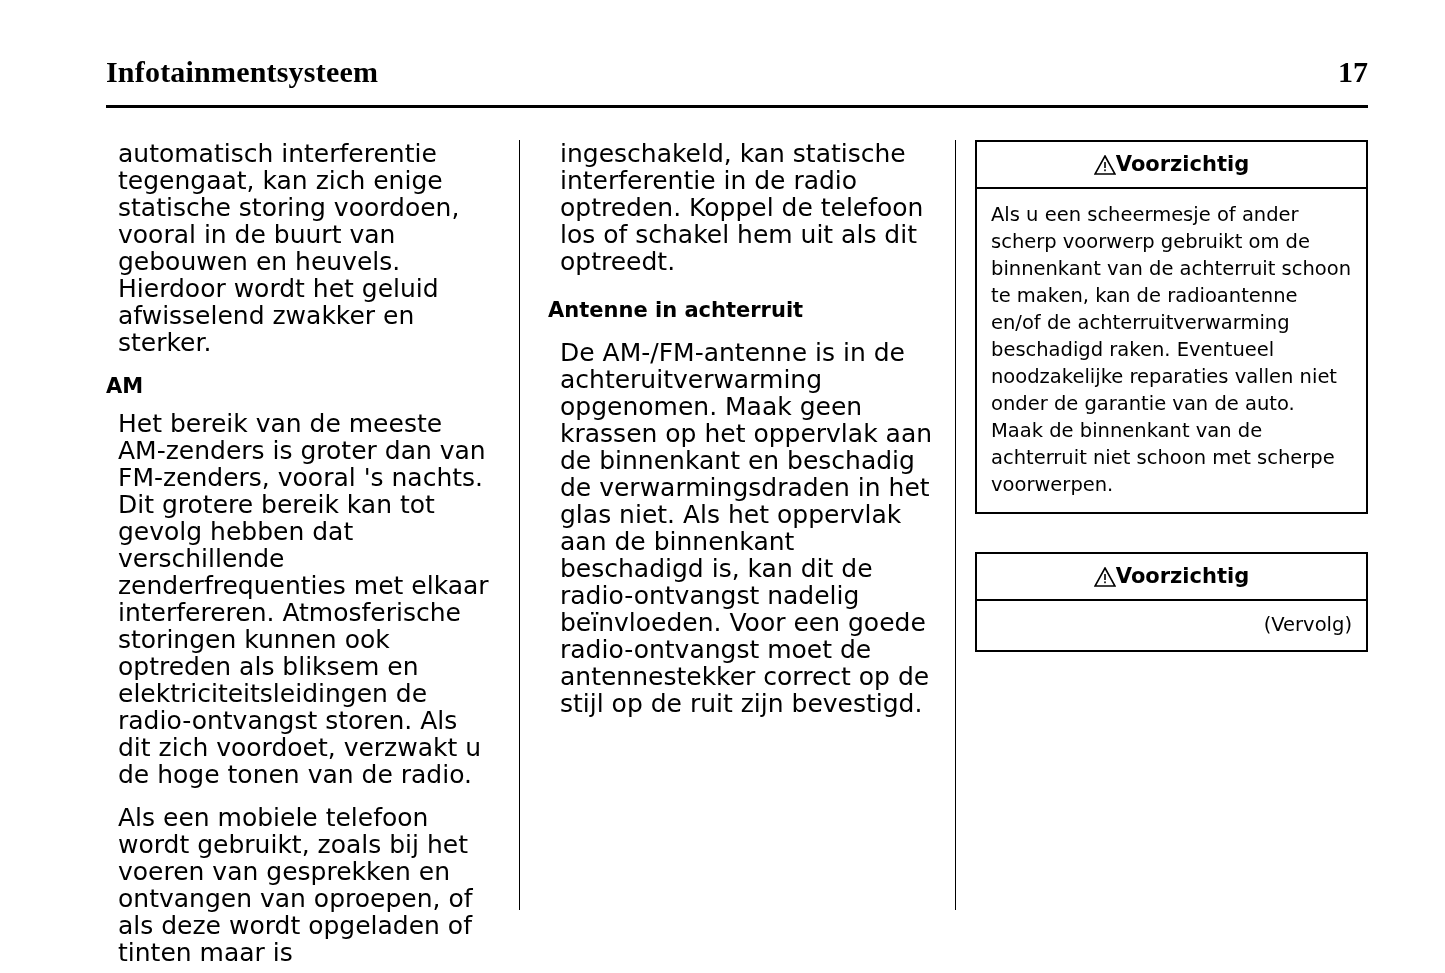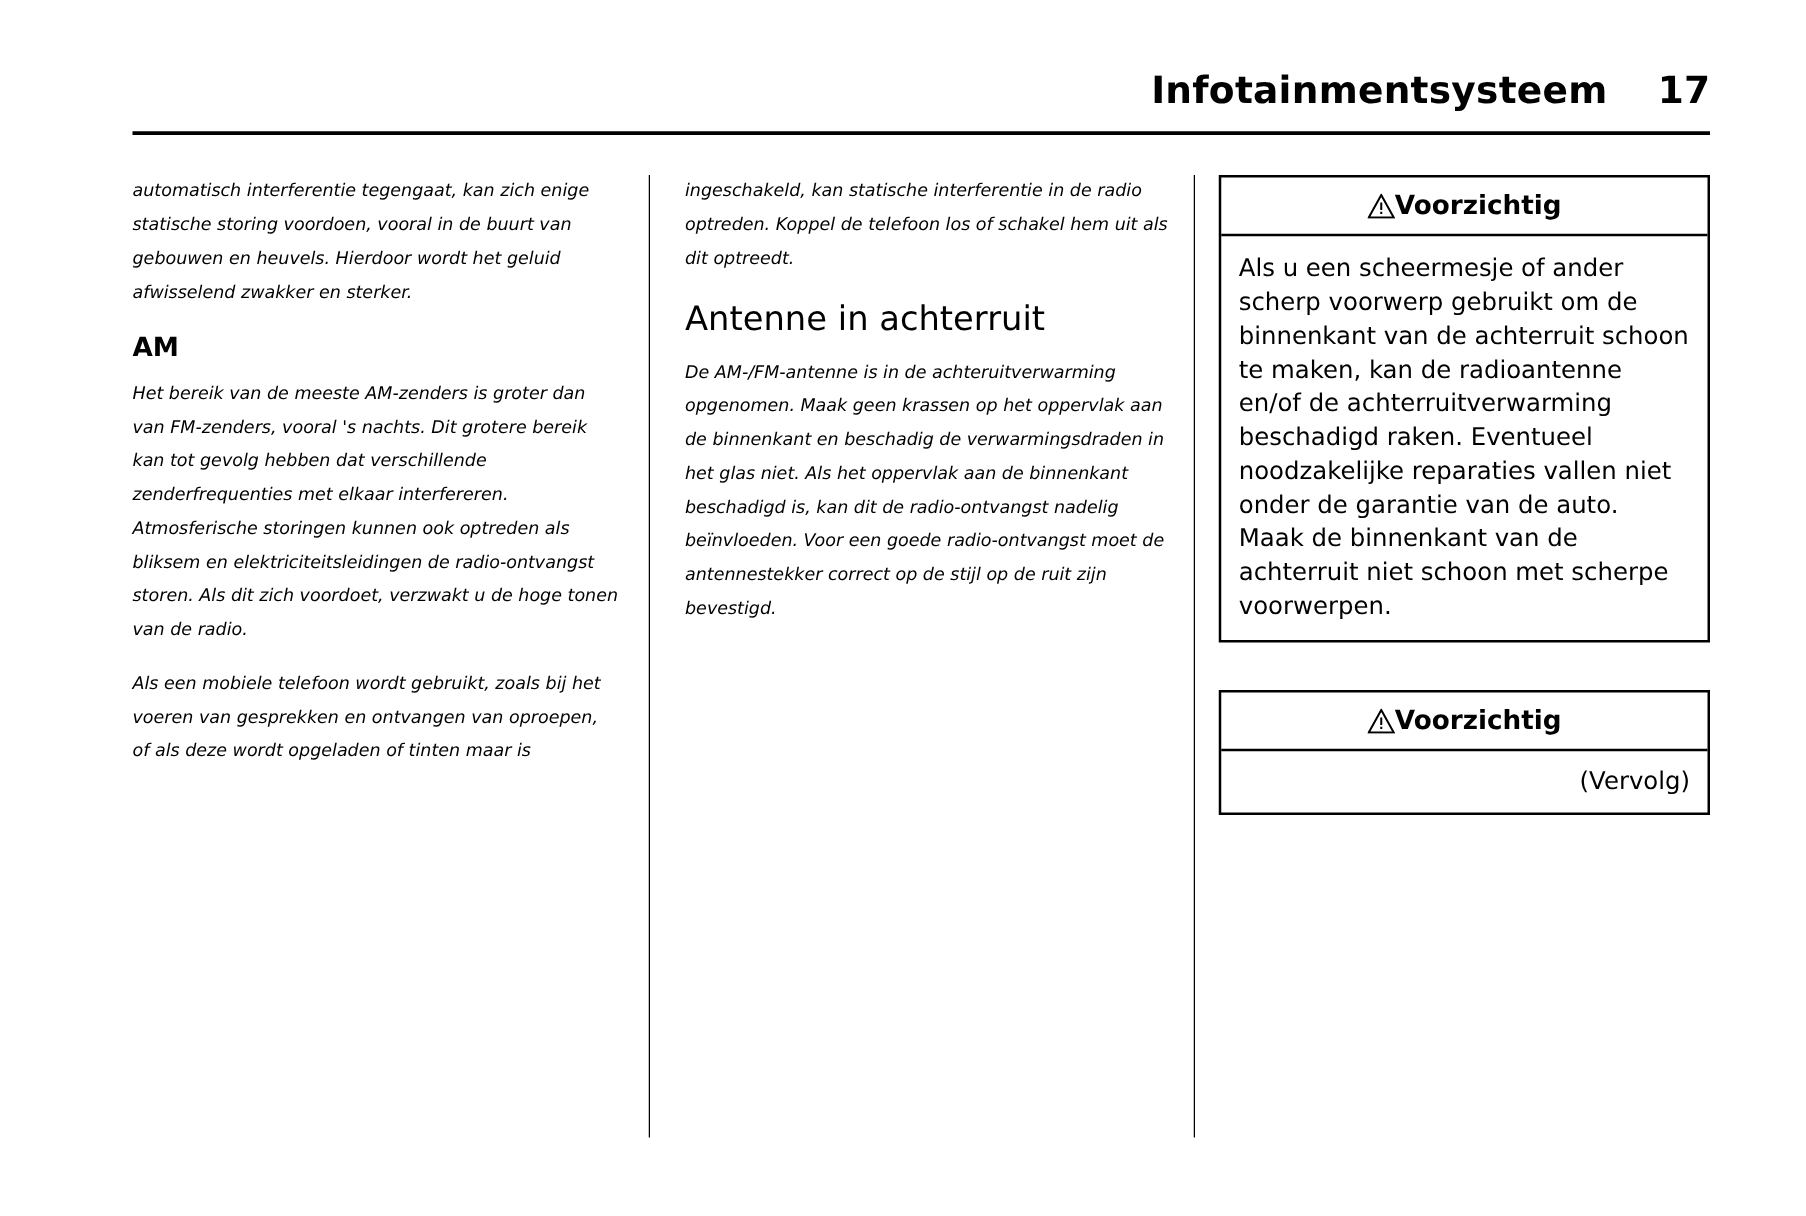--- a/index.html
+++ b/index.html
@@ -22,21 +22,22 @@
     height: 973px;
   }
   
   .header {
     position: absolute;
     left: 106px;
     top: 55px;
     width: 1262px;
     display: flex;
     align-items: baseline;
-    justify-content: flex-end;
+    justify-content: space-between;
+    font-family: Liberation Serif, serif;
   }
   .header-title {
     font-size: 30px;
     font-weight: bold;
     letter-spacing: 0.2px;
   }
   .header-page {
     font-size: 30px;
     font-weight: bold;
     margin-left: 38px;
@@ -64,35 +65,34 @@
     position: absolute;
     top: 140px;
     width: 1px;
     height: 770px;
     background: #000000;
   }
   .divider-1 { left: 519px; }
   .divider-2 { left: 955px; }
 
   p.body {
-    margin: 0 0 16px 0;
-    font-size: 14px;
+    margin: 0 0 16px 12px;
+    font-size: 25px;
     line-height: 27px;
-    font-style: italic;
   }
   h2.heading {
     margin: 14px 0 10px 0;
     font-size: 21px;
     font-weight: bold;
     line-height: 28px;
   }
   h1.section {
     margin: 18px 0 12px 0;
-    font-size: 27px;
-    font-weight: normal;
+    font-size: 21px;
+    font-weight: bold;
     line-height: 34px;
   }
   
   .caution {
     border: 2px solid #000000;
     margin-bottom: 38px;
     background: #fff;
   }
   .caution-head {
     border-bottom: 2px solid #000000;

